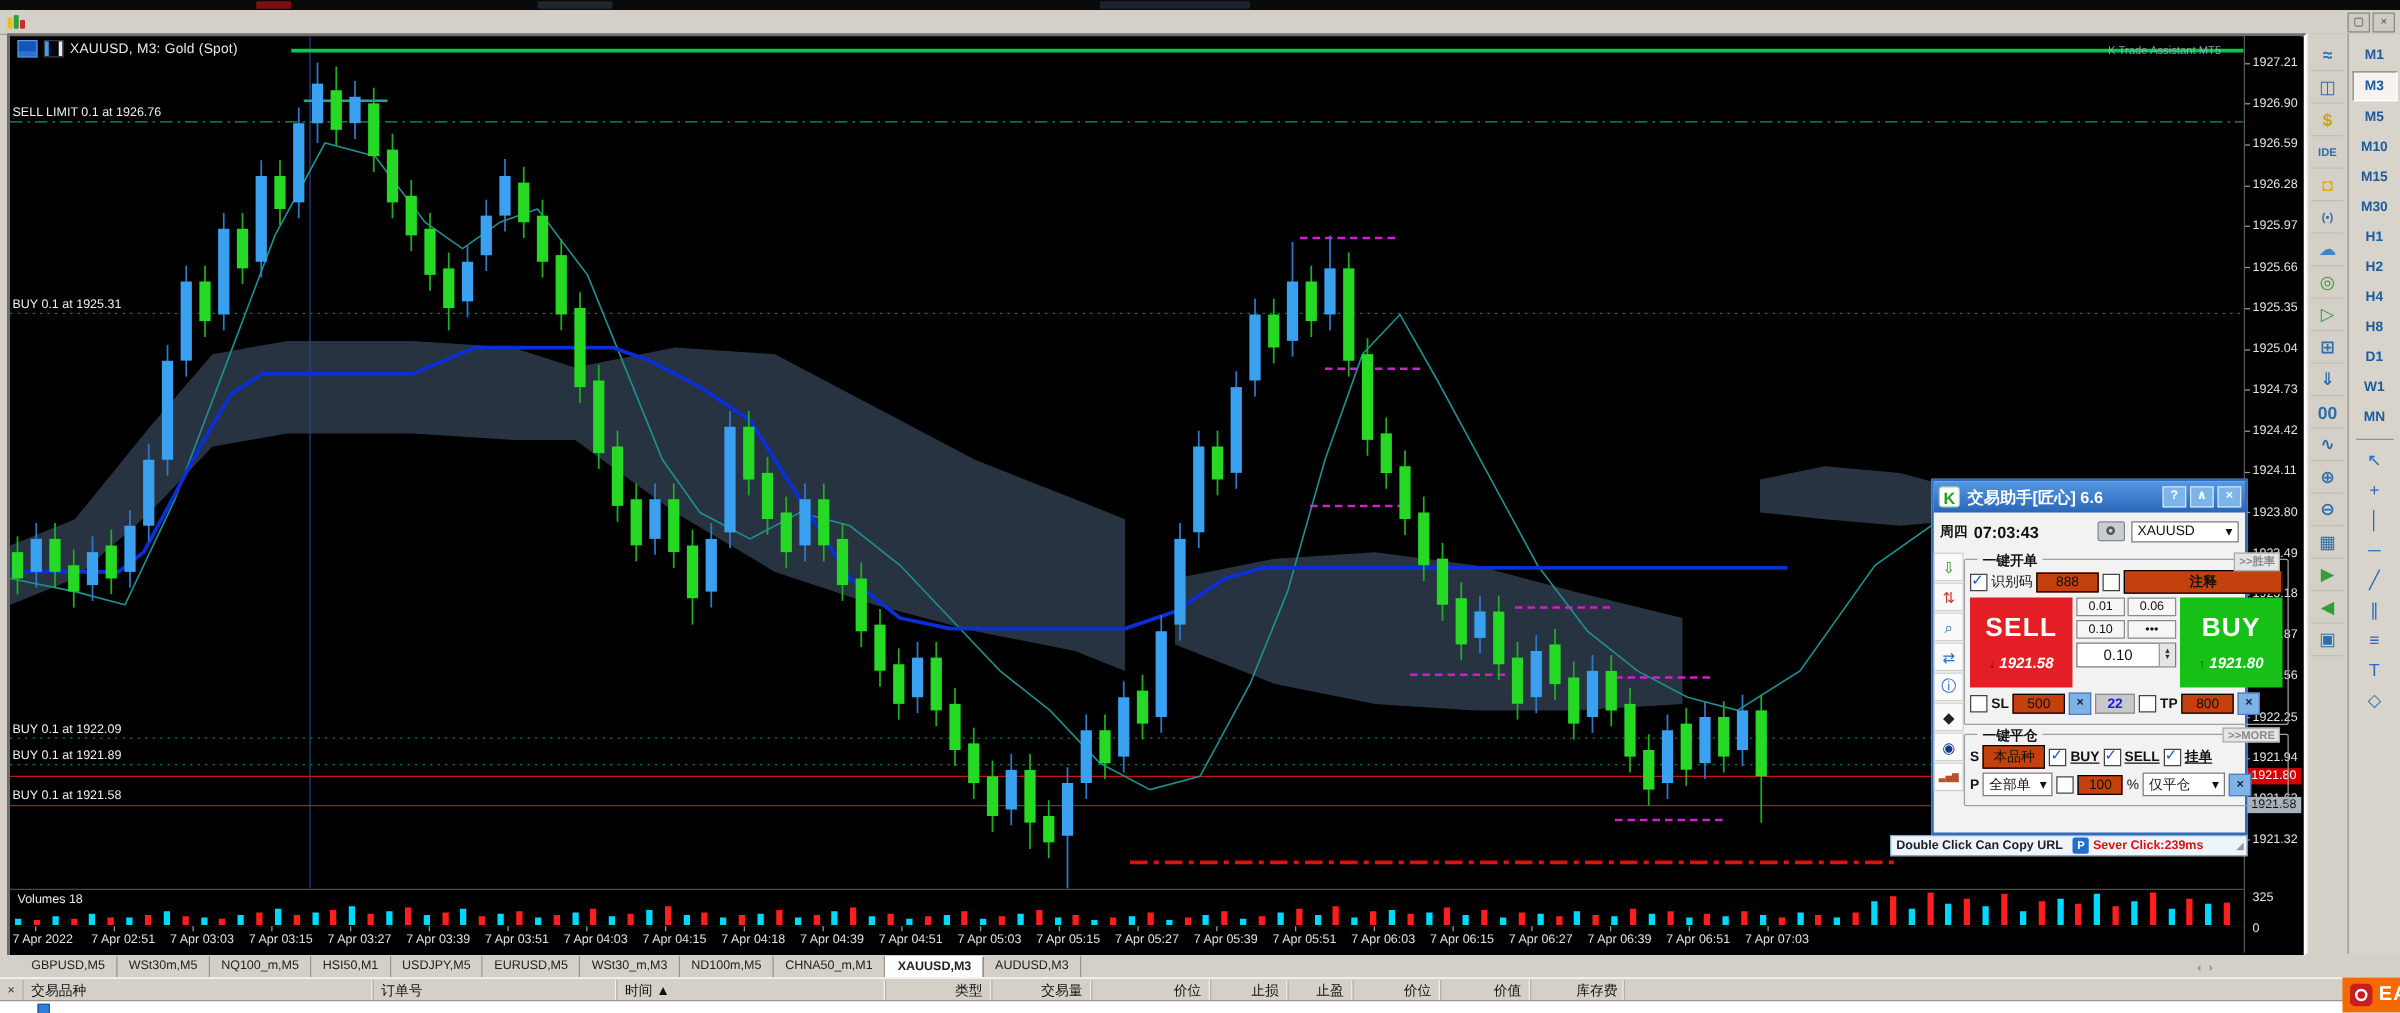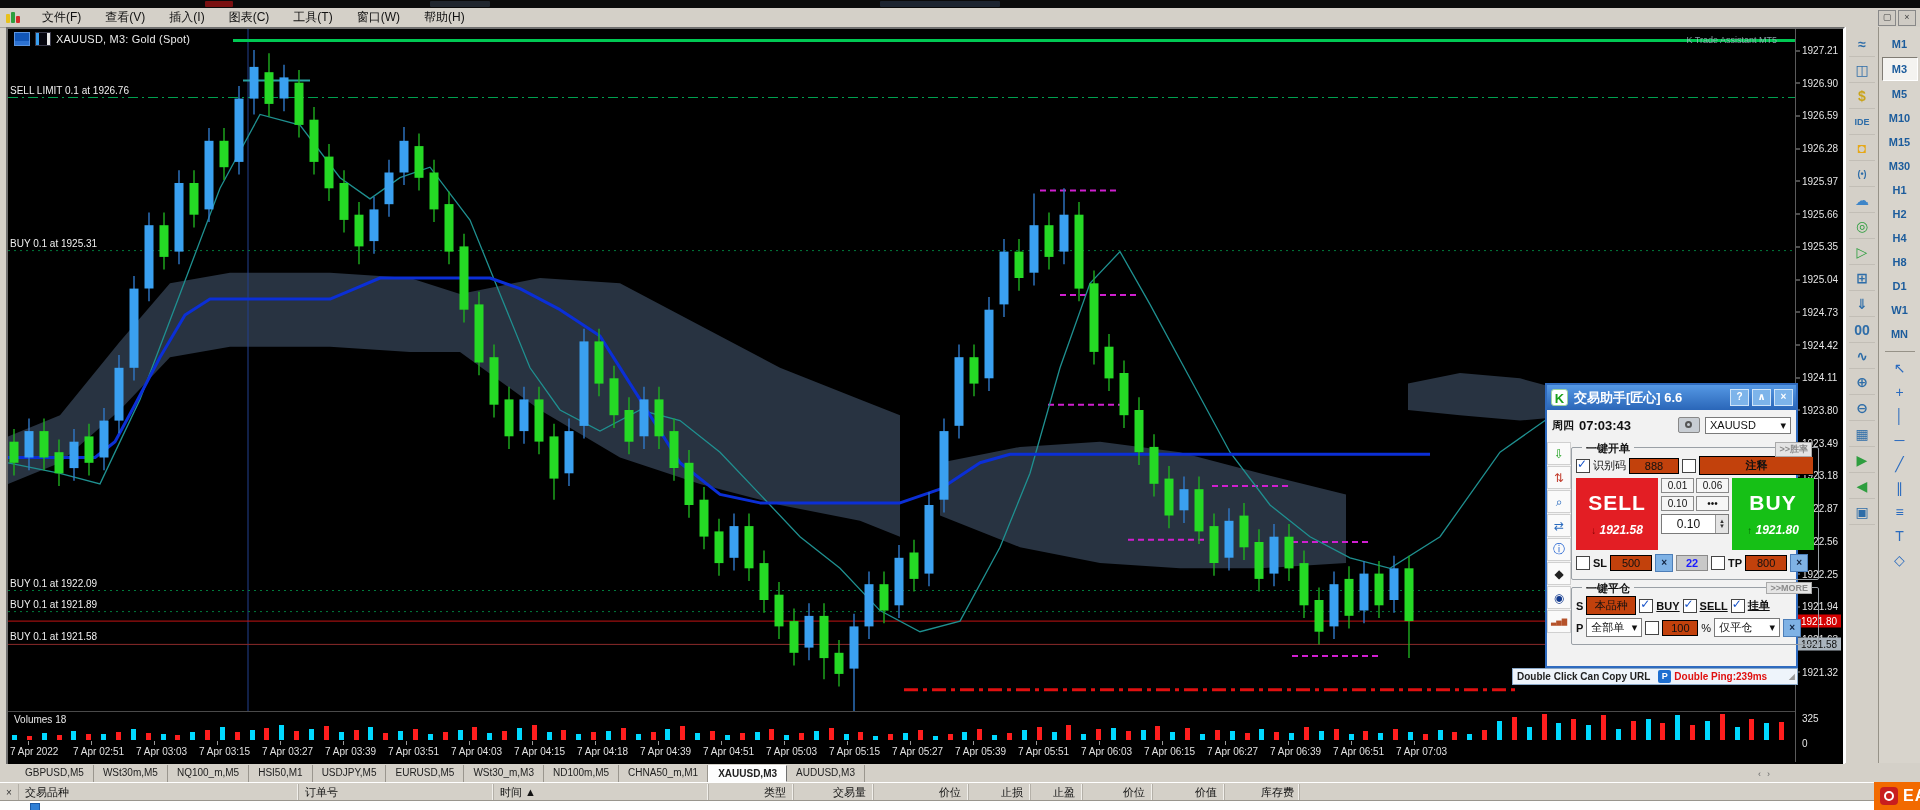--- a/index.html
+++ b/index.html
@@ -122,21 +122,21 @@
   .cb.on::after{content:"✓";position:absolute;left:0;top:-3px;color:#1350c8;font-size:12px;font-weight:bold;}
   .field{background:#c2410c;border:1px solid #000000;text-align:center;padding:1px 2px;}
   #id-value{width:44px;} #comment-btn{flex:1;font-weight:bold;}
   #trade-grid{display:flex;gap:3px;margin-bottom:4px;}
   .bigbtn{width:82px;height:72px;display:flex;flex-direction:column;align-items:center;justify-content:center;color:#fff;}
   #sell-btn{background:#e31e24;} #buy-btn{background:#16c016;}
   .bigbtn .lbl{font-size:21px;font-weight:bold;letter-spacing:1px;}
   .bigbtn .sub{font-size:12px;font-weight:bold;font-style:italic;margin-top:8px;text-align:center;}
   .bigbtn .arr{font-style:normal;font-size:10px;}
   #sell-btn .arr{color:#7a0000;} #buy-btn .arr{color:#035c03;}
-  #midcol{width:68px;display:flex;flex-direction:column;gap:3px;}
+  #midcol{width:80px;display:flex;flex-direction:column;gap:3px;}
   #midcol .mrow{display:flex;gap:2px;}
   .mbtn{flex:1;background:#f6f6f6;border:1px solid #8a8a8a;text-align:center;font-size:10px;padding:1px 0;}
   #lot-field{display:flex;border:1px solid #7a7a7a;background:#fff;}
   #lot-value{flex:1;text-align:center;font-size:12px;padding:2px 0;}
   #lot-spin{width:12px;display:flex;flex-direction:column;align-items:center;justify-content:center;
     font-size:6px;color:#333;background:#e4e4e4;border-left:1px solid #9a9a9a;line-height:5px;}
   .xbtn{width:16px;height:16px;background:#7fb2e5;border:1px solid #4d7eb8;color:#10233f;font-weight:bold;
     font-size:10px;text-align:center;line-height:15px;flex:none;}
   #spread-chip{background:#c8c8c8;border:1px solid #8a8a8a;color:#1a1aff;font-weight:bold;width:30px;
     text-align:center;padding:1px 0;}
@@ -161,29 +161,20 @@
   <i class="deco" style="left:430px;width:60px;background:#20262e;"></i>
   <i class="deco" style="left:880px;width:120px;background:#1c2430;"></i>
 </div>
 
 <div id="menubar" class="abs">
   <span id="applogo">
     <i style="background:#e8c11a;height:9px;margin-top:2px;"></i>
       <i style="background:#2e9e3f;height:11px;"></i>
       <i style="background:#d42a2a;height:7px;margin-top:4px;"></i>
   </span>
-  <span id="menu-items" style="display: flex;">
-      <span class="menu-item">文件(F)</span>
-      <span class="menu-item">查看(V)</span>
-      <span class="menu-item">插入(I)</span>
-      <span class="menu-item">图表(C)</span>
-      <span class="menu-item">工具(T)</span>
-      <span class="menu-item">窗口(W)</span>
-      <span class="menu-item">帮助(H)</span>
-    </span>
   <span id="menu-right">
       <span class="winbtn">▢</span>
       <span class="winbtn">×</span>
     </span>
 </div>
 
 <div id="chartwin" class="abs">
   <div id="plotwrap">
     <svg id="plot" width="1787" height="682">
         <polygon points="0,407.4 52,386.3 112,312.4 162,254.3 222,243.8 322,243.8 402,249.0 452,264.9 452,322.9 402,322.9 322,317.7 222,317.7 162,328.2 112,381.0 52,433.8 0,454.9" class="cloud"></polygon>
@@ -769,21 +760,21 @@
           <span class="xbtn">×</span>
         </div>
       </div>
     </div>
   </div>
 </div>
 
 <div id="tipbar" class="abs">
   <span class="l">Double Click Can Copy URL</span>
   <span id="tip-p">P</span>
-  <span id="tip-ping">Double Ping:239ms</span>
+  <span id="tip-ping">Sever Click:239ms</span>
   <span id="tip-grip">◢</span>
 </div>
 
 <div id="tabsbar" class="abs">
   <span id="tabs-holder" style="display:flex;">
       <span class="tab">GBPUSD,M5</span>
       <span class="tab">WSt30m,M5</span>
       <span class="tab">NQ100_m,M5</span>
       <span class="tab">HSI50,M1</span>
       <span class="tab">USDJPY,M5</span>

